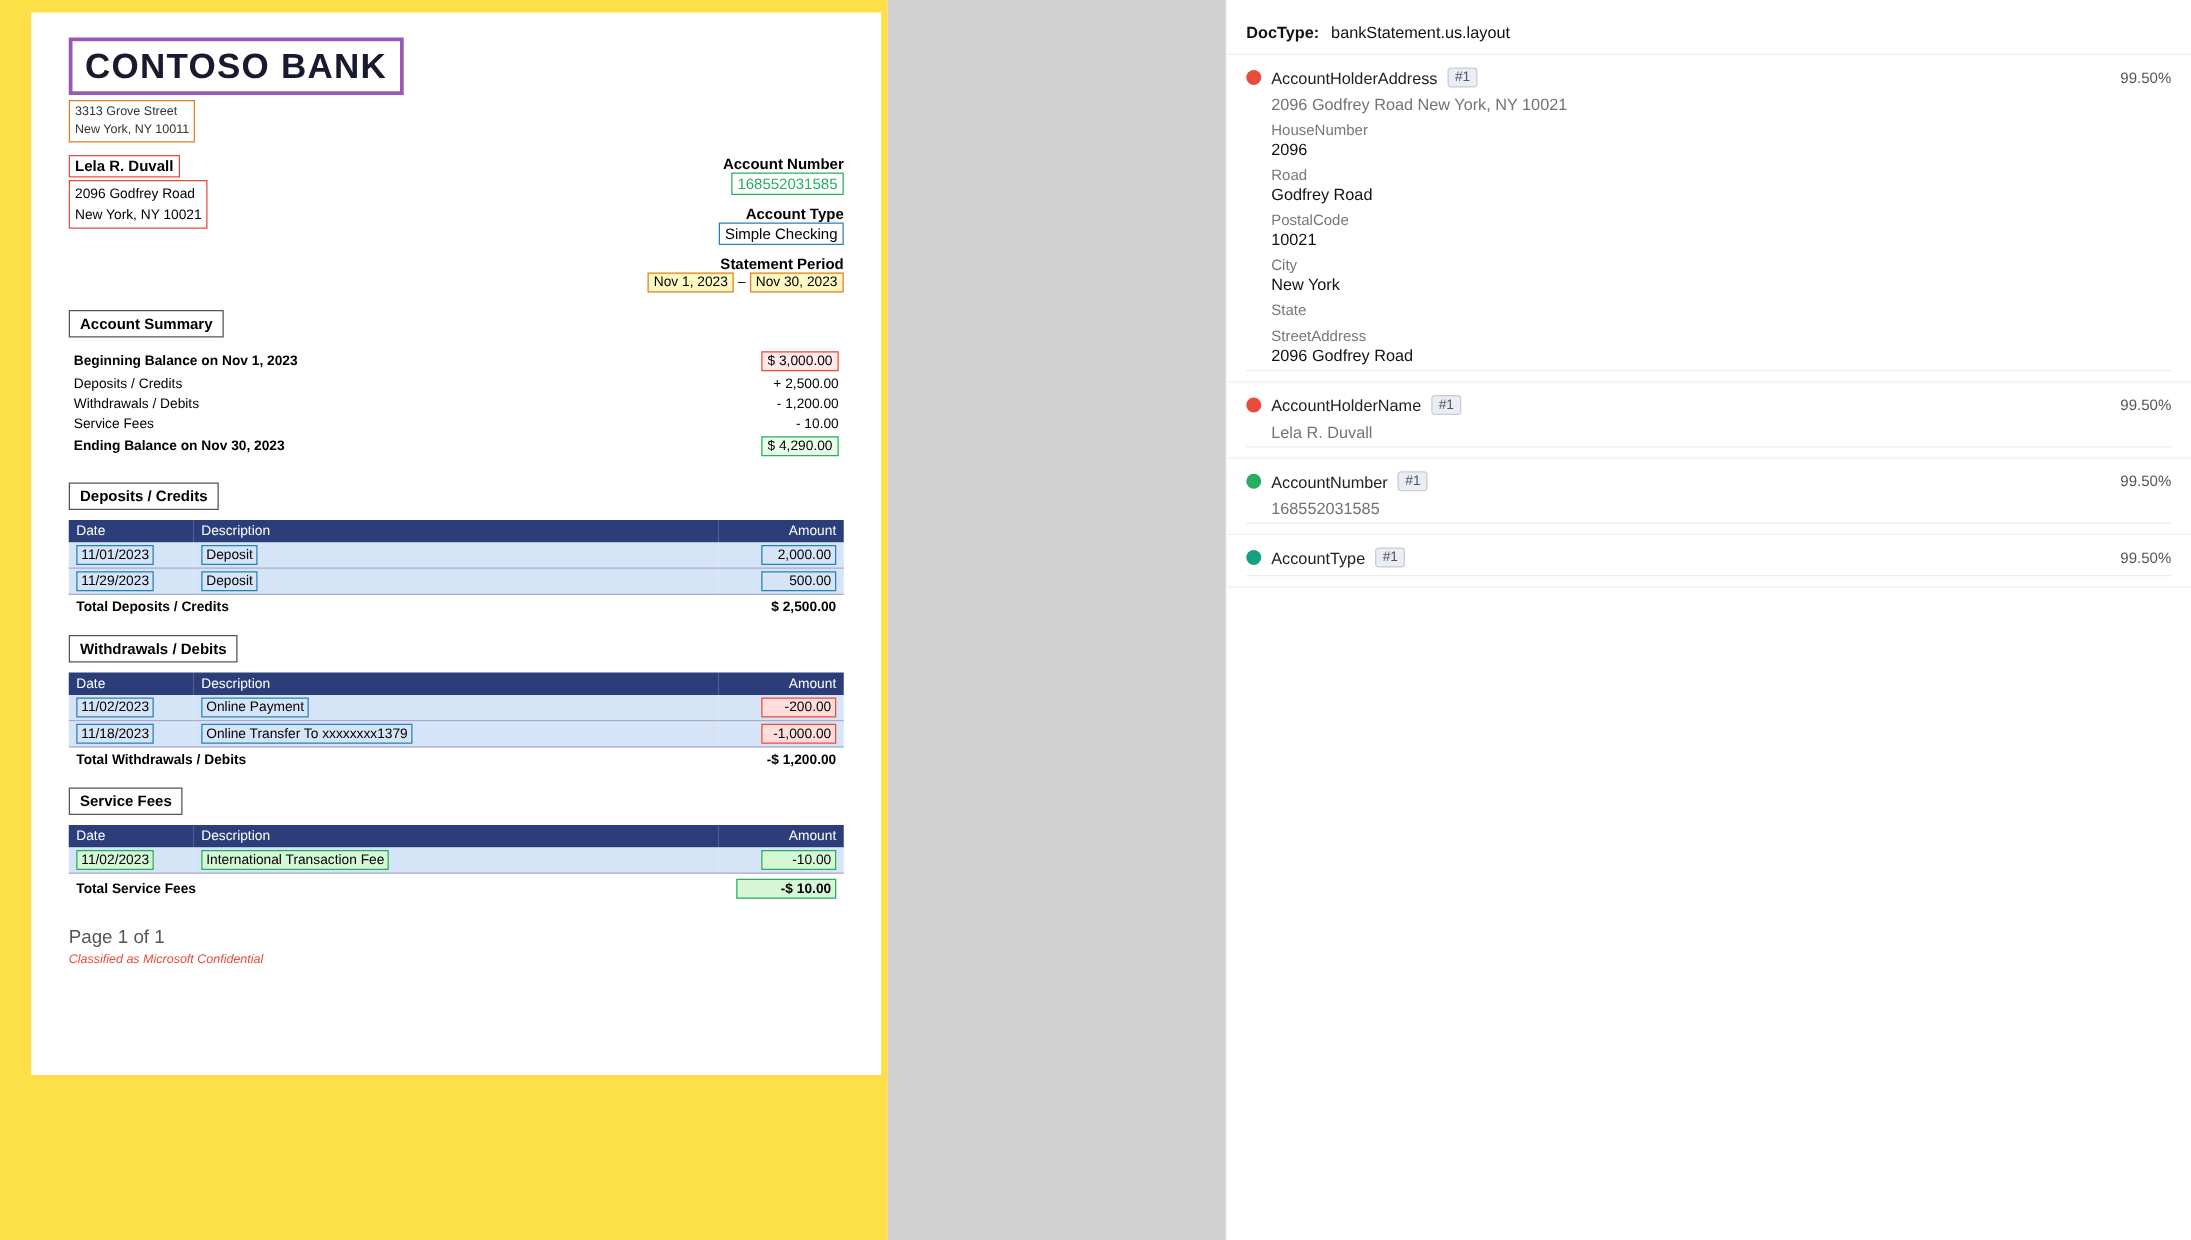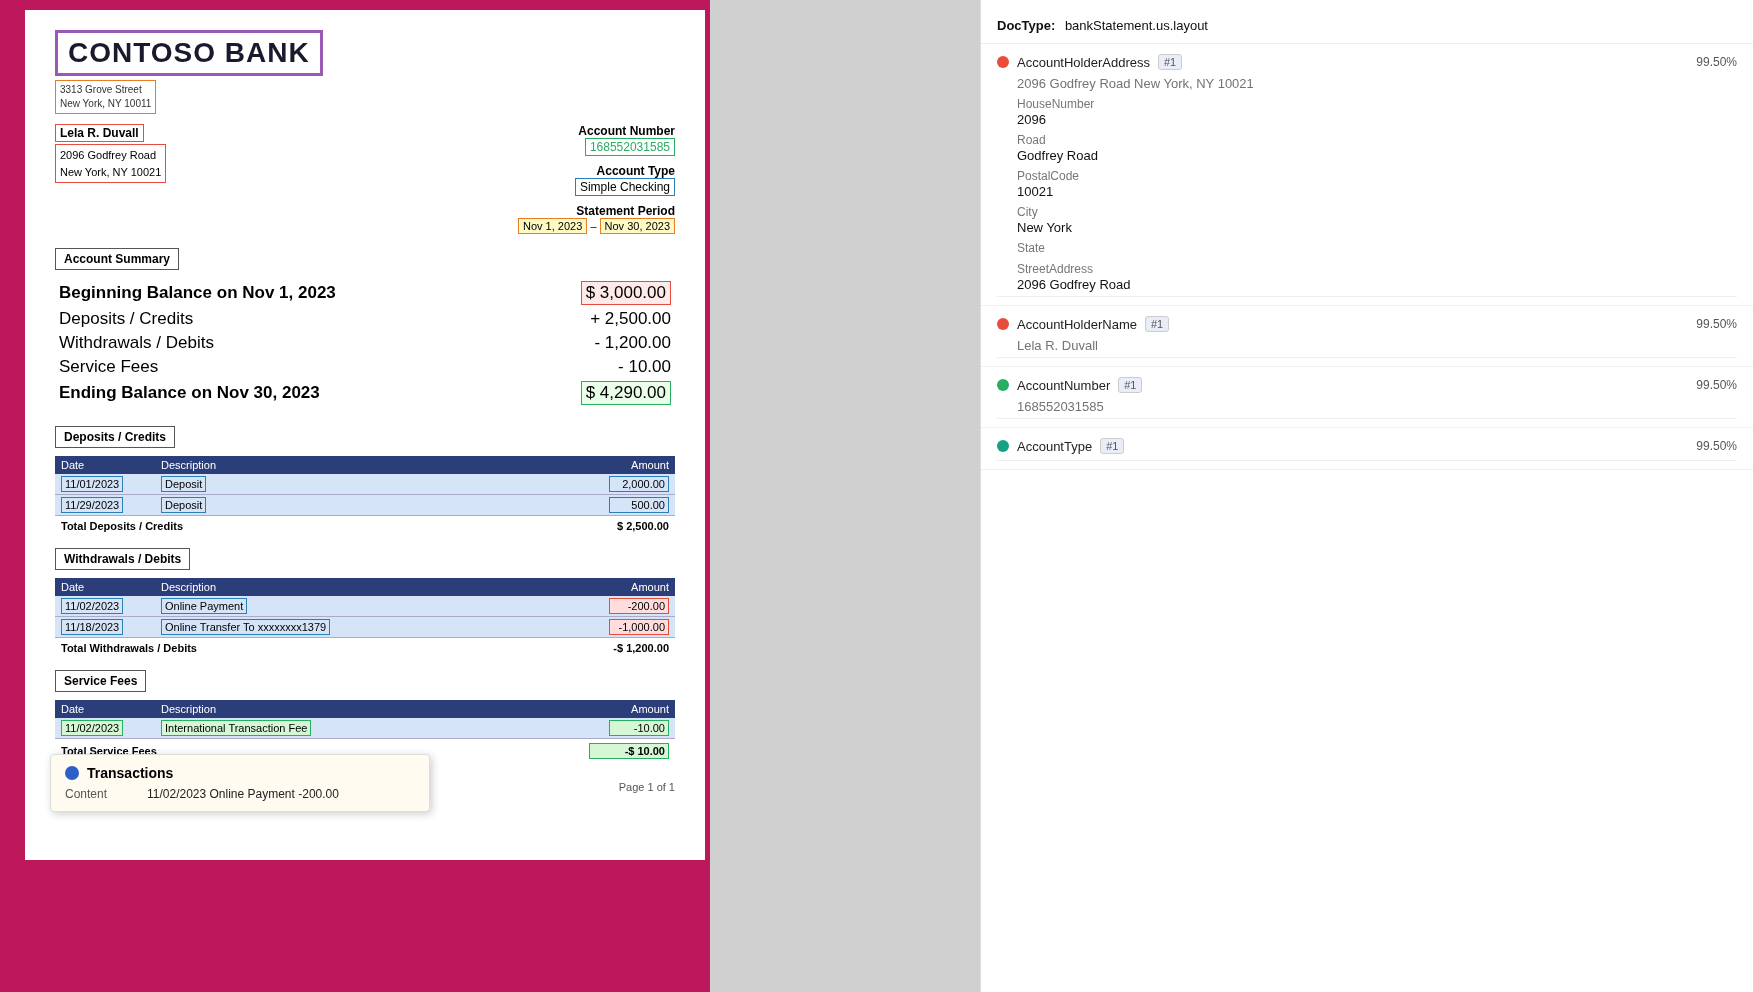--- a/index.html
+++ b/index.html
@@ -1,21 +1,21 @@
 <!DOCTYPE html>
 <html><head>
   <meta charset="utf-8">
   <style>
     * { margin: 0; padding: 0; box-sizing: border-box; }
     body { font-family: Arial, sans-serif; font-size: 13px; background: #f0f0f0; display: flex; width: 1753px; min-height: 992px; overflow: hidden; }
 
     
     .doc-panel {
       width: 710px;
-      background: #be185d;
+      background: #fde047;
       padding: 0;
       overflow: hidden;
       position: relative;
     }
     .doc-inner {
       background: white;
       margin: 0 auto;
       width: 680px;
       min-height: 850px;
       padding: 20px 30px;
@@ -94,21 +94,21 @@
       border: 1.5px solid #555;
       display: inline-block;
       padding: 3px 8px;
       font-size: 12px;
       font-weight: bold;
       margin: 14px 0 8px 0;
       background: white;
     }
 
     
-    .summary-table { width: 100%; font-size: 17px; margin-bottom: 4px; }
+    .summary-table { width: 100%; font-size: 11px; margin-bottom: 4px; }
     .summary-table tr td { padding: 1px 2px; }
     .summary-table tr td:last-child { text-align: right; }
     .balance-box {
       border: 1.5px solid #e74c3c;
       display: inline-block;
       padding: 1px 4px;
       background: #ffeaea;
     }
     .balance-box-green {
       border: 1.5px solid #27ae60;
@@ -169,21 +169,21 @@
     }
     .total-fee {
       border: 1.5px solid #27ae60;
       display: inline-block;
       padding: 1px 3px;
       background: #d6f7d6;
       text-align: right;
       min-width: 80px;
     }
 
-    .page-num { text-align: right; font-size: 11px; color: #555; margin-top: 20px; }
+    .page-num { font-size: 15px; color: #555; margin-top: 20px; }
     .confidential { font-size: 10px; color: #e74c3c; font-style: italic; margin-top: 4px; }
 
     
     .mid-panel {
       width: 270px;
       background: #d0d0d0;
     }
 
     
     .tooltip-popup {
@@ -410,30 +410,20 @@
             <td colspan="2" class="bold" style="padding-top:4px;">Total Service Fees</td>
             <td style="text-align:right;font-weight:bold;padding-top:4px;"><span class="total-fee">-$ 10.00</span></td>
           </tr>
         </tbody>
     </table>
 
     <div class="page-num">Page 1 of 1</div>
     <div class="confidential">Classified as Microsoft Confidential</div>
   </div>
 
-  <div class="tooltip-popup">
-    <div class="tooltip-title">
-      <span class="tooltip-dot"></span>
-      <span>Transactions</span>
-    </div>
-    <div class="tooltip-row">
-      <span class="tooltip-label">Content</span>
-      <span class="tooltip-val">11/02/2023 Online Payment -200.00</span>
-    </div>
-  </div>
 </div>
 
 <div class="mid-panel"></div>
 
 <div class="right-panel">
   <div class="doctype-bar">
     <span>DocType:</span>
     <span style="font-weight:normal;margin-left:6px;">bankStatement.us.layout</span>
   </div>
   <div id="fields-container">

